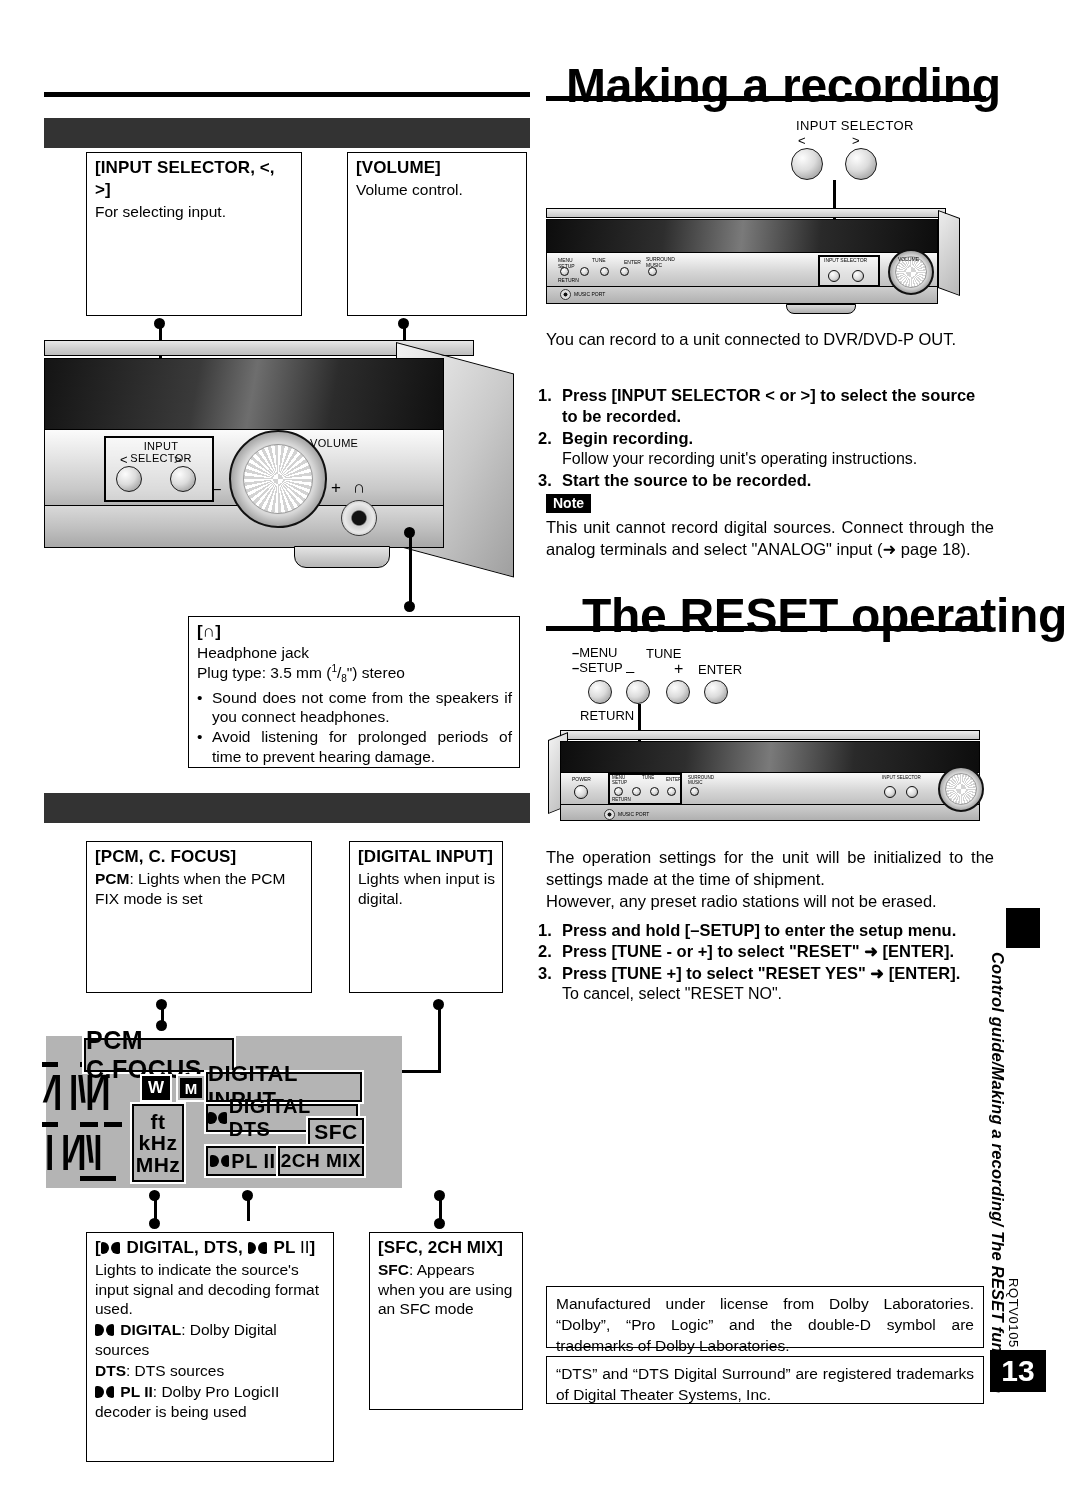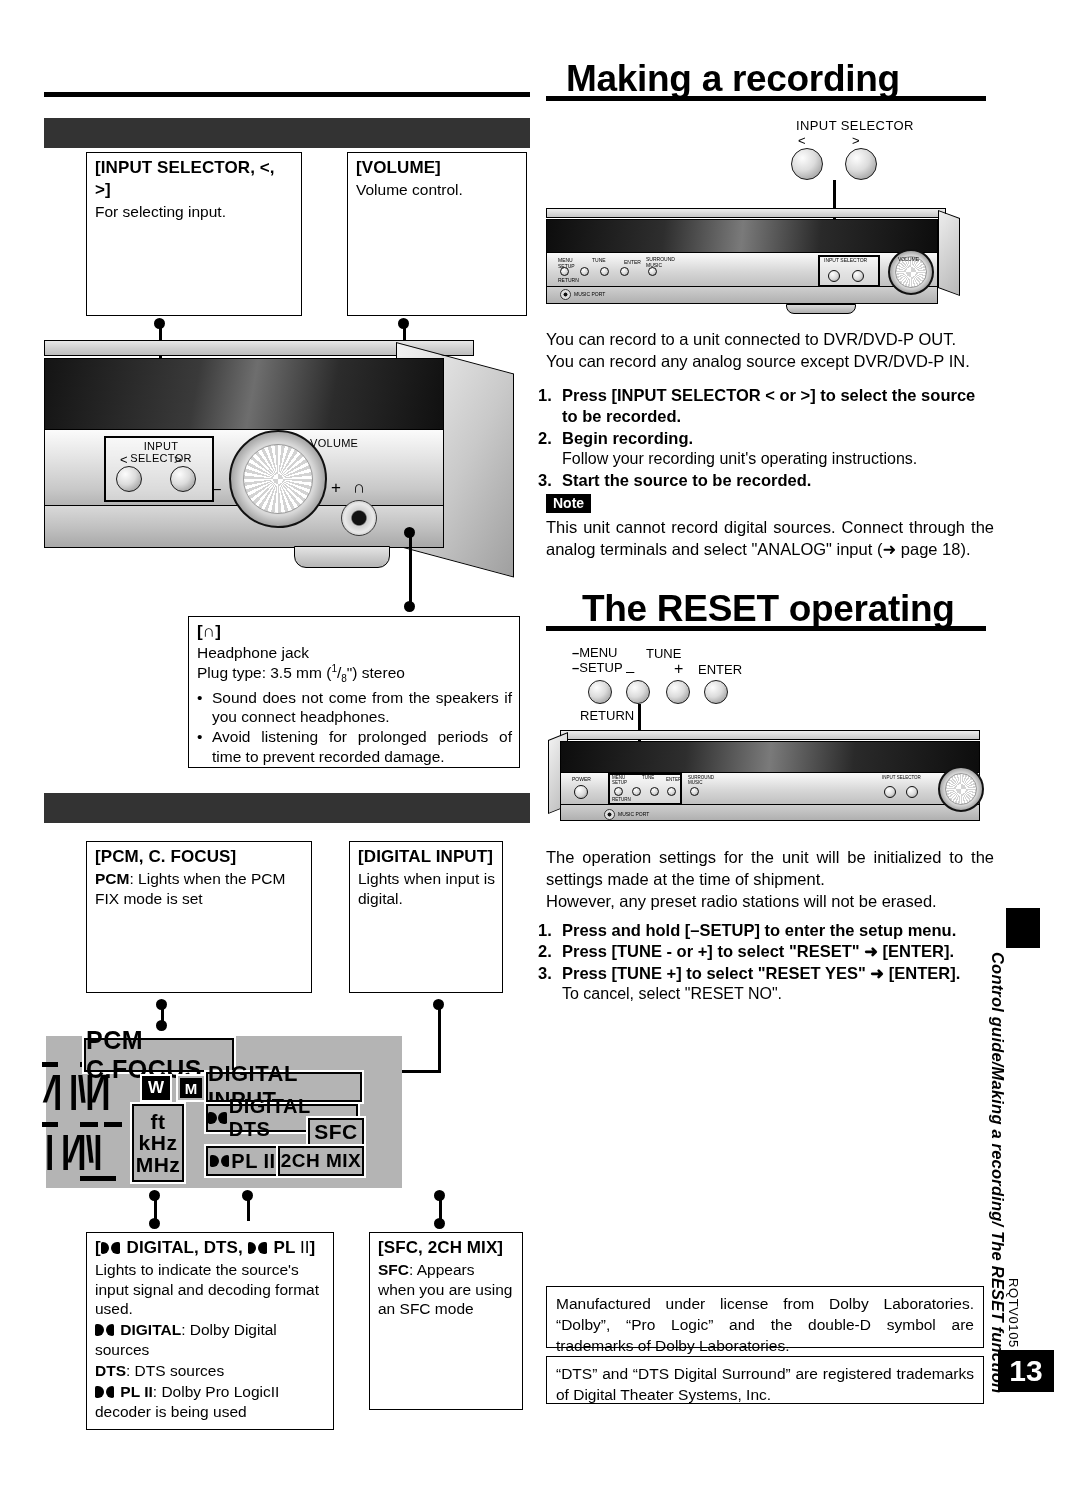--- a/index.html
+++ b/index.html
@@ -28,21 +28,21 @@
   .callout p { margin-top: 1px; }
   .b { font-weight: bold; }
   .just { text-align: justify; }
 
   
   .lead { background: #000; width: 2.5px; }
   .leadh { background: #000; height: 2.5px; }
   .dot { width: 11px; height: 11px; border-radius: 50%; background: #000; position: absolute; }
 
   
-  .h1 { font-size: 37px; font-weight: bold; letter-spacing: -.3px; }
+  .h1 { font-size: 48px; font-weight: bold; letter-spacing: -.3px; }
 
   
   .steps { font-size: 16.5px; }
   .step { display: flex; font-weight: bold; line-height: 1.3; }
   .step .num { width: 24px; flex: 0 0 24px; }
   .step .txt { flex: 1; }
   .sub { margin-left: 24px; font-weight: normal; font-size: 16px; line-height: 1.3; }
   .body-txt { font-size: 16.5px; line-height: 1.34; text-align: justify; }
 
   
@@ -206,21 +206,21 @@
     <div data-name="callout-headphone-line1">Headphone jack</div>
     <div data-name="callout-headphone-line2">
       <span data-name="plug-type-prefix">Plug type: 3.5 mm (</span><sup style="font-size:10px;" data-name="plug-fraction-numerator">1</sup>/<sub style="font-size:10px;" data-name="plug-fraction-denominator">8</sub><span data-name="plug-type-suffix">") stereo</span>
     </div>
     <div style="display:flex; margin-top:2px;" data-name="headphone-bullet-1">
       <span style="width:15px;" data-name="bullet-glyph">•</span>
       <span class="just" style="flex:1;" data-name="headphone-bullet-1-text">Sound does not come from the speakers if you connect headphones.</span>
     </div>
     <div style="display:flex;" data-name="headphone-bullet-2">
       <span style="width:15px;" data-name="bullet-glyph">•</span>
-      <span class="just" style="flex:1;" data-name="headphone-bullet-2-text">Avoid listening for prolonged periods of time to prevent recorded damage.</span>
+      <span class="just" style="flex:1;" data-name="headphone-bullet-2-text">Avoid listening for prolonged periods of time to prevent hearing damage.</span>
     </div>
   </div>
 
   <div class="abs darkbar" style="left:44px; top:793px; width:486px; height:30px;" data-name="section-divider-bar-bottom"></div>
 
   <div class="abs callout" style="left:86px; top:841px; width:226px; height:152px;" data-name="callout-pcm-cfocus">
     <div class="hd" data-name="callout-pcm-title">[PCM, C. FOCUS]</div>
     <p data-name="callout-pcm-row1"><span class="b" data-name="pcm-label">PCM</span><span data-name="pcm-text">: Lights when the PCM FIX mode is set</span></p>
   </div>
 
@@ -281,21 +281,21 @@
   <div class="abs lead" style="left:154px; top:1195px; height:26px;" data-name="leader-line-dolby"></div>
   <div class="dot" style="left:149px; top:1218px;" data-name="leader-dot"></div>
 
   <div class="dot" style="left:242px; top:1190px;" data-name="leader-dot"></div>
   <div class="abs lead" style="left:247px; top:1195px; height:26px;" data-name="leader-line-dolby-2"></div>
 
   <div class="dot" style="left:434px; top:1190px;" data-name="leader-dot"></div>
   <div class="abs lead" style="left:439px; top:1195px; height:26px;" data-name="leader-line-sfc"></div>
   <div class="dot" style="left:434px; top:1218px;" data-name="leader-dot"></div>
 
-  <div class="abs callout" style="left:86px; top:1232px; width:248px; height:198px;padding-left:8px;" data-name="callout-dolby-dts-pl2">
+  <div class="abs callout" style="left:86px; top:1232px; width:248px; height:230px;padding-left:8px;" data-name="callout-dolby-dts-pl2">
     <div class="hd" data-name="callout-dolby-title">
       <span data-name="dolby-title-bracket-open">[</span><span class="dd dd-sm" data-name="dolby-double-d-icon"></span><span data-name="dolby-title-mid"> DIGITAL, DTS, </span><span class="dd dd-sm" data-name="dolby-double-d-icon"></span><span data-name="dolby-title-pl"> PL </span><span style="font-weight:normal;" data-name="dolby-title-ii">II</span><span data-name="dolby-title-bracket-close">]</span>
     </div>
     <p data-name="callout-dolby-body">Lights to indicate the source's input signal and decoding format used.</p>
     <p data-name="callout-dolby-row-0"><span class="dd dd-sm" data-name="dolby-double-d-icon"></span><span class="b" data-name="dolby-row-0-label"> DIGITAL</span><span data-name="dolby-row-0-text">: Dolby Digital sources</span></p>
     <p data-name="callout-dolby-row-1"><span class="b" data-name="dolby-row-1-label">DTS</span><span data-name="dolby-row-1-text">: DTS sources</span></p>
     <p data-name="callout-dolby-row-2"><span class="dd dd-sm" data-name="dolby-double-d-icon"></span><span class="b" data-name="dolby-row-2-label"> PL II</span><span data-name="dolby-row-2-text">: Dolby Pro LogicII decoder is being used</span></p>
   </div>
 
   <div class="abs callout" style="left:349px; top:1232px; width:154px; height:178px;margin-left:20px;" data-name="callout-sfc-2ch-mix">
@@ -344,21 +344,20 @@
     <div class="abs btn-sm" style="left:306px; top:152px; width:12px; height:12px;" data-name="receiver2-input-selector-right-button"></div>
 
     <div class="abs knob-outer" style="left:342px; top:131px; width:46px; height:46px;" data-name="receiver2-volume-knob">
       <div class="knob-inner" style="width:32px; height:32px;" data-name="receiver2-volume-knob-face"></div>
     </div>
     <div class="abs" style="left:352px; top:138px; font-size:5px;" data-name="receiver2-volume-label">VOLUME</div>
   </div>
 
   <div class="abs body-txt" style="left:546px; top:328px; width:450px; text-align:left;" data-name="recording-intro">
     <div data-name="recording-intro-line-1">You can record to a unit connected to DVR/DVD-P OUT.</div>
-    <div data-name="recording-intro-line-2">You can record any analog source except DVR/DVD-P IN.</div>
   </div>
 
   <div class="abs steps" style="left:538px; top:385px; width:450px;" data-name="recording-steps">
     <div class="step" data-name="recording-step-1">
       <span class="num" data-name="step-number">1.</span>
       <span class="txt" data-name="step-text">Press [INPUT SELECTOR &lt; or &gt;] to select the source to be recorded.</span>
     </div>
     <div class="step" data-name="recording-step-2">
       <span class="num" data-name="step-number">2.</span>
       <span class="txt" data-name="step-text">Begin recording.</span>
@@ -450,15 +449,15 @@
     </div>
     <div class="sub" data-name="reset-step-3-sub">To cancel, select "RESET NO".</div>
   </div>
 
   <div class="abs legal" style="left:546px; top:1356px; width:438px; height:48px;" data-name="legal-notice-dts">“DTS” and “DTS Digital Surround” are registered trademarks of Digital Theater Systems, Inc.</div>
   <div class="abs legal" style="left:546px; top:1286px; width:438px; height:62px;" data-name="legal-notice-dolby">Manufactured under license from Dolby Laboratories. “Dolby”, “Pro Logic” and the double-D symbol are trademarks of Dolby Laboratories.</div>
 
   <div class="blacknub" style="left:1006px; top:908px; width:34px; height:40px;" data-name="side-tab-marker"></div>
   <div class="sidetab" style="left:988px; top:952px; height:330px;" data-name="side-tab-text">Control guide/Making a recording/ The RESET function</div>
   <div class="doccode" style="left:1006px; top:1278px;" data-name="document-code">RQTV0105</div>
-  <div class="pagenum" style="left:990px; top:1350px; width:56px; height:42px;margin-left:8px;" data-name="page-number">13</div>
+  <div class="pagenum" style="left:990px; top:1350px; width:56px; height:42px;" data-name="page-number">13</div>
 
 </div>
 
 </body></html>

